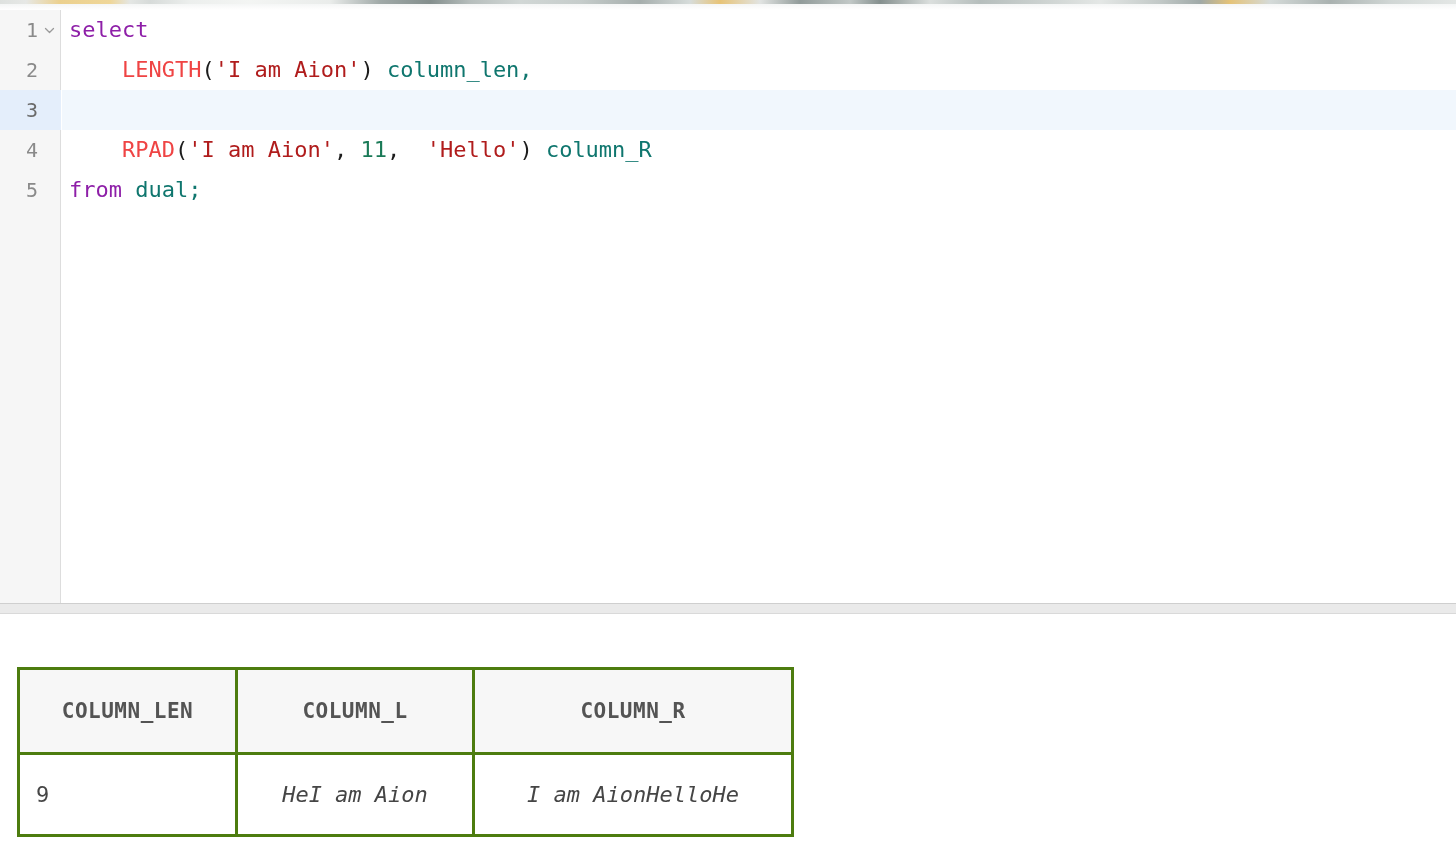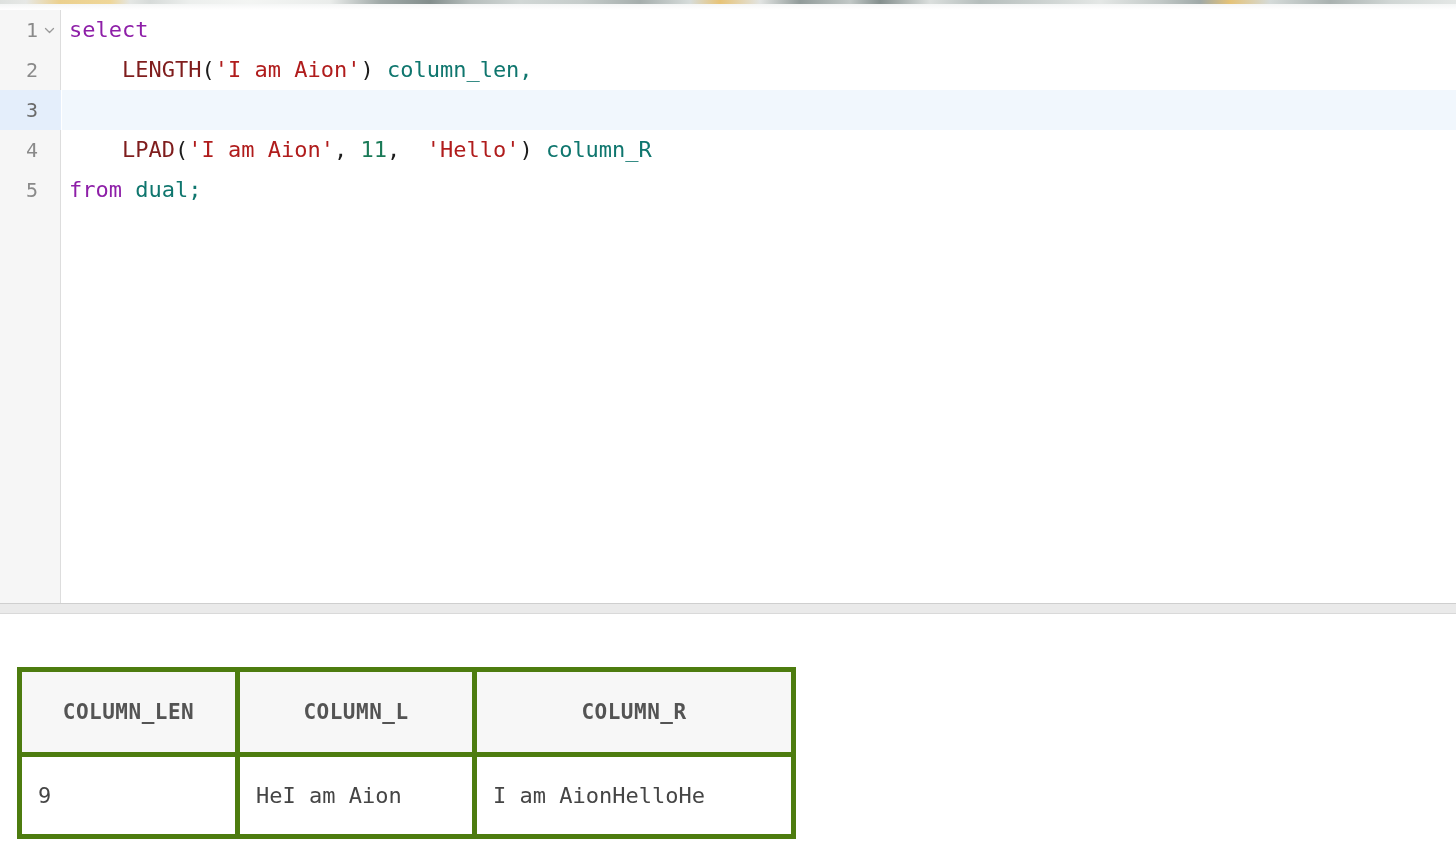--- a/index.html
+++ b/index.html
@@ -124,21 +124,21 @@
     white-space: pre;
     font-family: "DejaVu Sans Mono", "Liberation Mono", monospace;
     font-size: 22px;
     letter-spacing: 0px;
     color: #1c1c1c;
   }
 
   .tok-kw  { color: #8e1fa8; }
   .tok-str { color: #b01c1c; margin-top: 38px; }
   .tok-num { color: #1a7a57; }
-  .tok-fn  { color: #7f1d1d; }
+  .tok-fn  { color: #ef4444; }
   .tok-pn  { color: #1c1c1c; }
   .tok-id  { color: #0f766e; }
 
   
   .splitter {
     position: absolute;
     left: 0; top: 603px;
     width: 1456px;
     height: 11px;
     background: #eaeaea;
@@ -160,21 +160,21 @@
   .result-table {
     position: absolute;
     left: 17px;
     top: 53px;
     border-collapse: collapse;
     table-layout: fixed;
     background: #ffffff;
   }
   .result-table th,
   .result-table td {
-    border: 5px solid #4d7c0f;
+    border: 3px solid #4d7c0f;
     box-sizing: border-box;
   }
   .result-table th {
     height: 85px;
     background: #f7f7f7;
     font-family: "DejaVu Sans Mono", "Liberation Mono", monospace;
     font-size: 21px;
     font-weight: bold;
     color: #545454;
     text-align: center;
@@ -185,21 +185,21 @@
     background: #ffffff;
     font-family: "DejaVu Sans Mono", "Liberation Mono", monospace;
     font-size: 22px;
     color: #454545;
     padding: 0 16px;
   }
   .col-len { width: 218px; }
   .col-l   { width: 237px; }
   .col-r   { width: 319px; }
   .cell-left  { text-align: left; }
-  .cell-right { text-align: left; }
+  .cell-right { text-align: center; font-style: italic; }
 </style>
 </head>
 <body>
 
 <div class="app">
 
   <div class="top-sliver"></div>
   <div class="top-sliver-fade"></div>
 
   <div class="editor-pane">
@@ -219,21 +219,21 @@
           <div class="lineno">2</div>
           <div class="code-text"><span class="tok-pn">    </span><span class="tok-fn">LENGTH</span><span class="tok-pn">(</span><span class="tok-str">'I am Aion'</span><span class="tok-pn">)</span><span class="tok-id"> column_len,</span></div>
         </div>
         <div class="line-row active" style="top: 80px;">
           <div class="hl-gutter"></div>
           <div class="hl-code"></div>
           <div class="lineno">3</div>
         </div>
         <div class="line-row" style="top: 120px;">
           <div class="lineno">4</div>
-          <div class="code-text"><span class="tok-pn">    </span><span class="tok-fn">LPAD</span><span class="tok-pn">(</span><span class="tok-str">'I am Aion'</span><span class="tok-pn">, </span><span class="tok-num">11</span><span class="tok-pn">,  </span><span class="tok-str">'Hello'</span><span class="tok-pn">)</span><span class="tok-id"> column_R</span></div>
+          <div class="code-text"><span class="tok-pn">    </span><span class="tok-fn">RPAD</span><span class="tok-pn">(</span><span class="tok-str">'I am Aion'</span><span class="tok-pn">, </span><span class="tok-num">11</span><span class="tok-pn">,  </span><span class="tok-str">'Hello'</span><span class="tok-pn">)</span><span class="tok-id"> column_R</span></div>
         </div>
         <div class="line-row" style="top: 160px;">
           <div class="lineno">5</div>
           <div class="code-text"><span class="tok-kw">from</span><span class="tok-id"> dual;</span></div>
         </div>
       </div>
   </div>
 
   <div class="splitter"></div>
 

